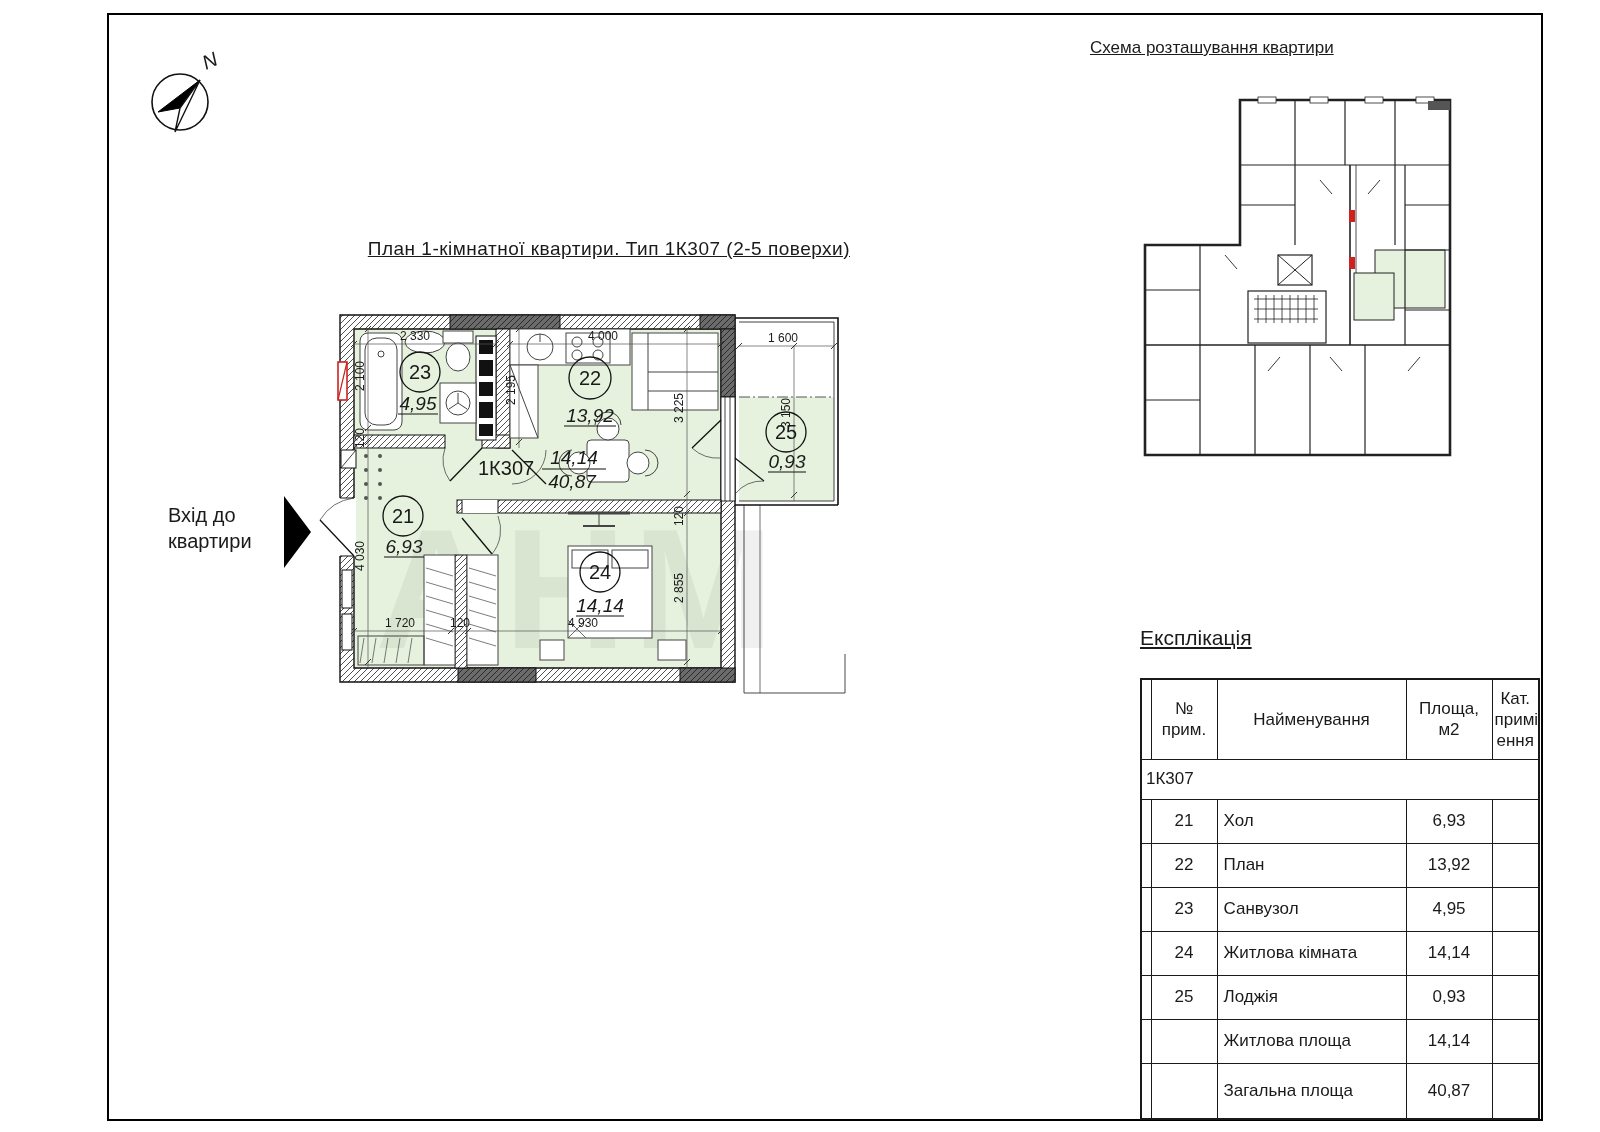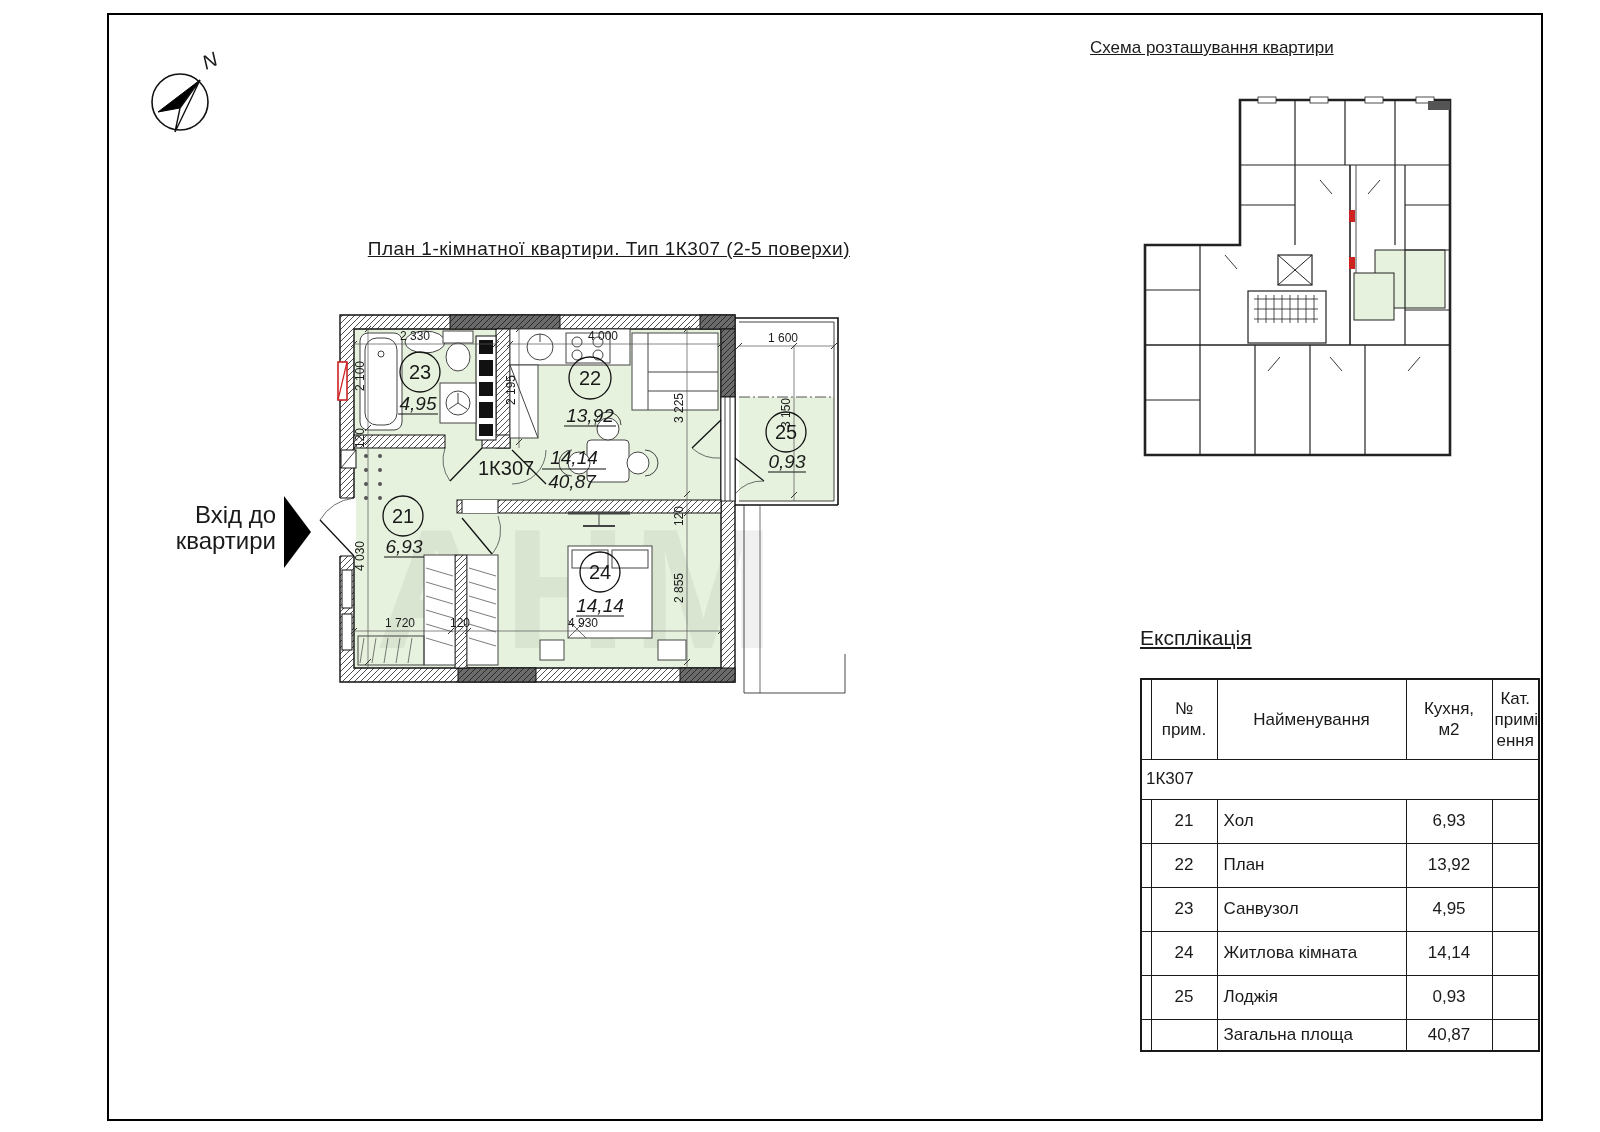--- a/index.html
+++ b/index.html
@@ -3,21 +3,21 @@
 <meta charset="utf-8">
 <style>
   html,body{margin:0;padding:0;background:#fff;}
   body{width:1600px;height:1132px;position:relative;overflow:hidden;
        font-family:"Liberation Sans","DejaVu Sans",sans-serif;color:#1a1a1a;}
   .abs{position:absolute;}
   .frame{border:2px solid #000;}
   .title{font-size:19px;text-align:right;text-decoration:underline;letter-spacing:.5px;}
   .scheme-title{font-size:17px;text-align:left;line-height:23px;}
   .scheme-title div{text-decoration:underline;}
-  .entrance-label{font-size:24px;line-height:26px;text-align:right;}
+  .entrance-label{font-size:20px;line-height:26px;text-align:left;}
   .entry-arrow{width:0;height:0;border-top:36px solid transparent;border-bottom:36px solid transparent;border-left:27px solid #000;}
   .expl-title{font-size:21px;text-decoration:underline;}
   table.expl{border-collapse:collapse;table-layout:fixed;width:398px;border:2px solid #1a1a1a;}
   table.expl td,table.expl th{border:1px solid #1a1a1a;font-weight:normal;font-size:17px;
       padding:0 6px;overflow:hidden;}
   table.expl th{white-space:pre-line;text-align:center;padding:4px 2px;line-height:21px;}
   .c-center{text-align:center;}
   .c-left{text-align:left;}
   .group-cell{font-size:16px;padding-left:4px !important;}
   svg text{font-family:"Liberation Sans","DejaVu Sans",sans-serif;fill:#1a1a1a;}
@@ -341,21 +341,21 @@
       <col style="width:189px">
       <col style="width:86px">
       <col style="width:47px">
   </colgroup>
   <tbody>
       <tr style="height:80px;">
     <th></th>
     <th>№
 прим.</th>
     <th>Найменування</th>
-    <th>Кухня,
+    <th>Площа,
 м2</th>
     <th>Кат.
 приміщ
 ення</th>
   </tr>
   <tr style="height:40px;">
     <td colspan="5" class="c-left group-cell">1К307</td>
   </tr>
   <tr style="height:44px;">
     <td></td>
@@ -385,21 +385,28 @@
     <td class="c-center">14,14</td>
     <td></td>
   </tr>
   <tr style="height:44px;">
     <td></td>
     <td class="c-center">25</td>
     <td class="c-left">Лоджія</td>
     <td class="c-center">0,93</td>
     <td></td>
   </tr>
-  <tr style="height:32px;">
+  <tr style="height:44px;">
+    <td></td>
+    <td></td>
+    <td class="c-left">Житлова площа</td>
+    <td class="c-center">14,14</td>
+    <td></td>
+  </tr>
+  <tr style="height:56px;">
     <td></td>
     <td></td>
     <td class="c-left">Загальна площа</td>
     <td class="c-center">40,87</td>
     <td></td>
   </tr>
 </tbody>
   </table>
 
 </body></html>

